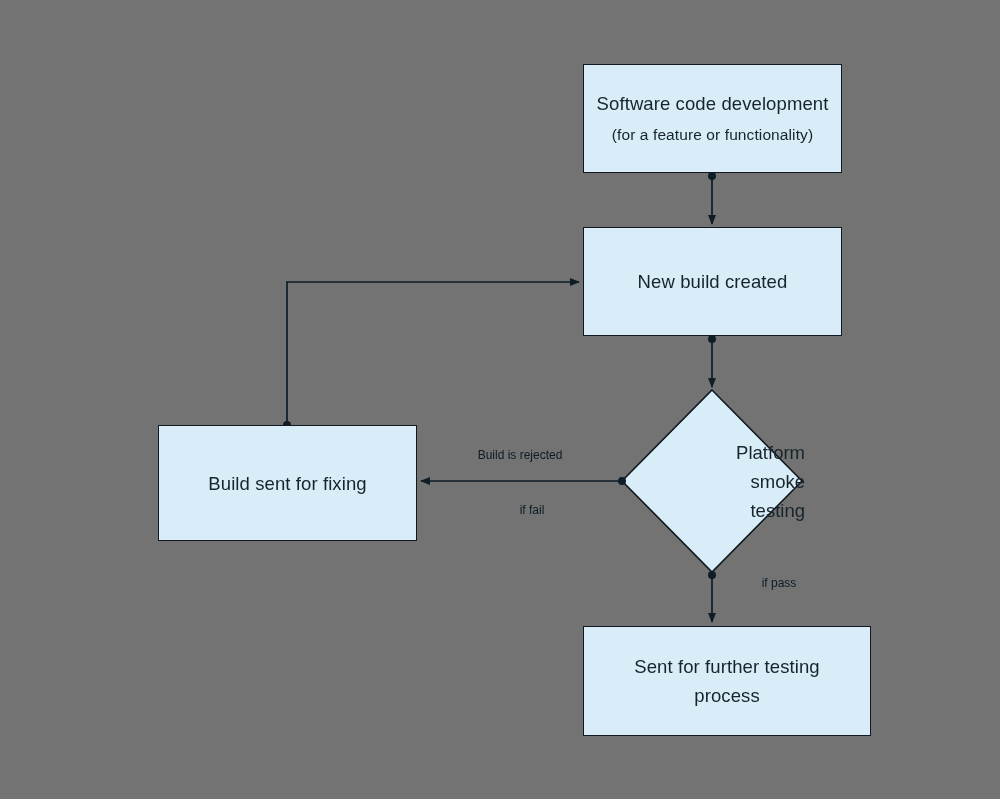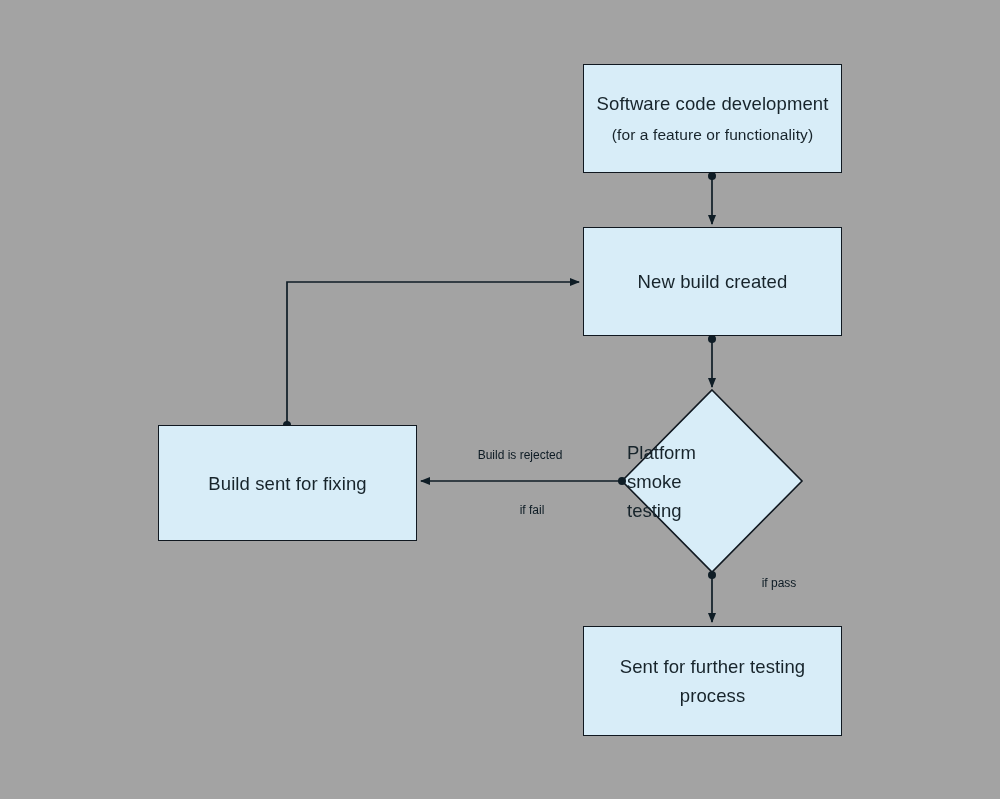--- a/index.html
+++ b/index.html
@@ -4,21 +4,21 @@
 <style>
   html, body {
     margin: 0;
     padding: 0;
     font-family: "Liberation Sans", "DejaVu Sans", sans-serif;
   }
   .canvas {
     position: relative;
     width: 1000px;
     height: 799px;
-    background: #a3a3a3;
+    background: #737373;
     overflow: hidden;
   }
   .edges-svg {
     position: absolute;
     left: 0;
     top: 0;
     width: 1000px;
     height: 799px;
   }
   .node {
@@ -34,32 +34,32 @@
   }
   .node .inner {
     width: 232px;
     line-height: 29px;
     font-size: 18.5px;
     letter-spacing: 0.1px;
   }
   .node-dev   { left: 583px; top: 64px;  width: 259px; height: 109px; }
   .node-build { left: 583px; top: 227px; width: 259px; height: 109px; }
   .node-fix   { left: 158px; top: 425px; width: 259px; height: 116px; }
-  .node-further { left: 583px; top: 626px; width: 259px; height: 110px; }
+  .node-further { left: 583px; top: 626px; width: 288px; height: 110px; }
   .note-small { font-size: 15.5px; }
   .diamond-label {
     position: absolute;
-    left: 592px;
+    left: 660px;
     top: 390px;
     width: 180px;
     height: 182px;
     display: flex;
     align-items: center;
     justify-content: center;
-    text-align: left;
+    text-align: right;
     color: #17242b;
   }
   .diamond-label .inner {
     width: 110px;
     font-size: 18.5px;
     line-height: 29px;
   }
   .edge-label {
     position: absolute;
     transform: translate(-50%, -50%);

